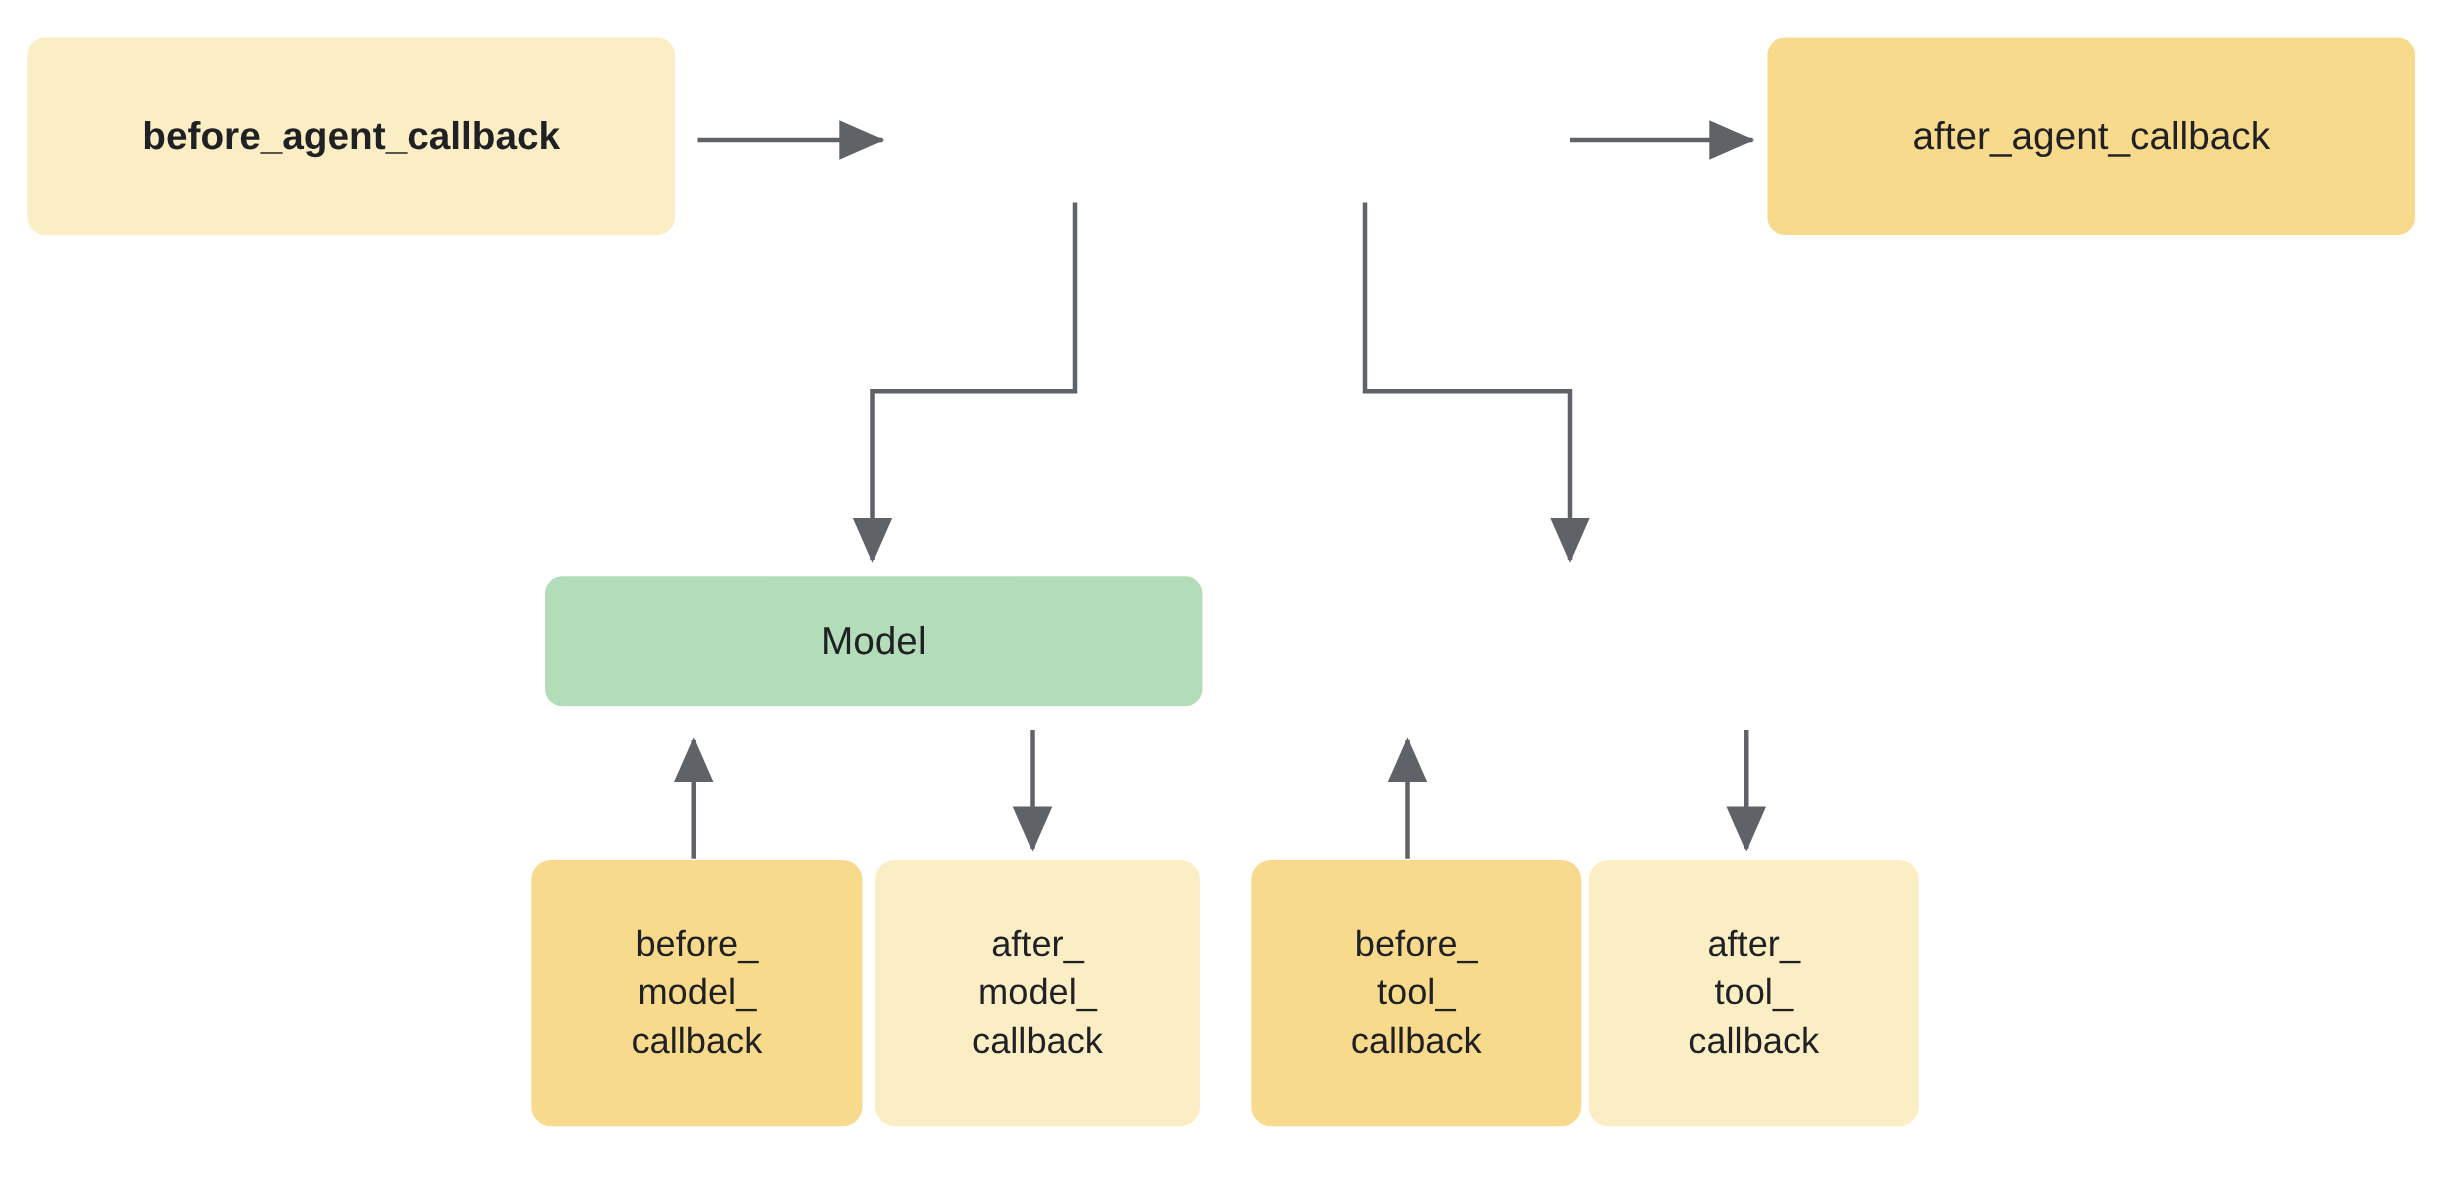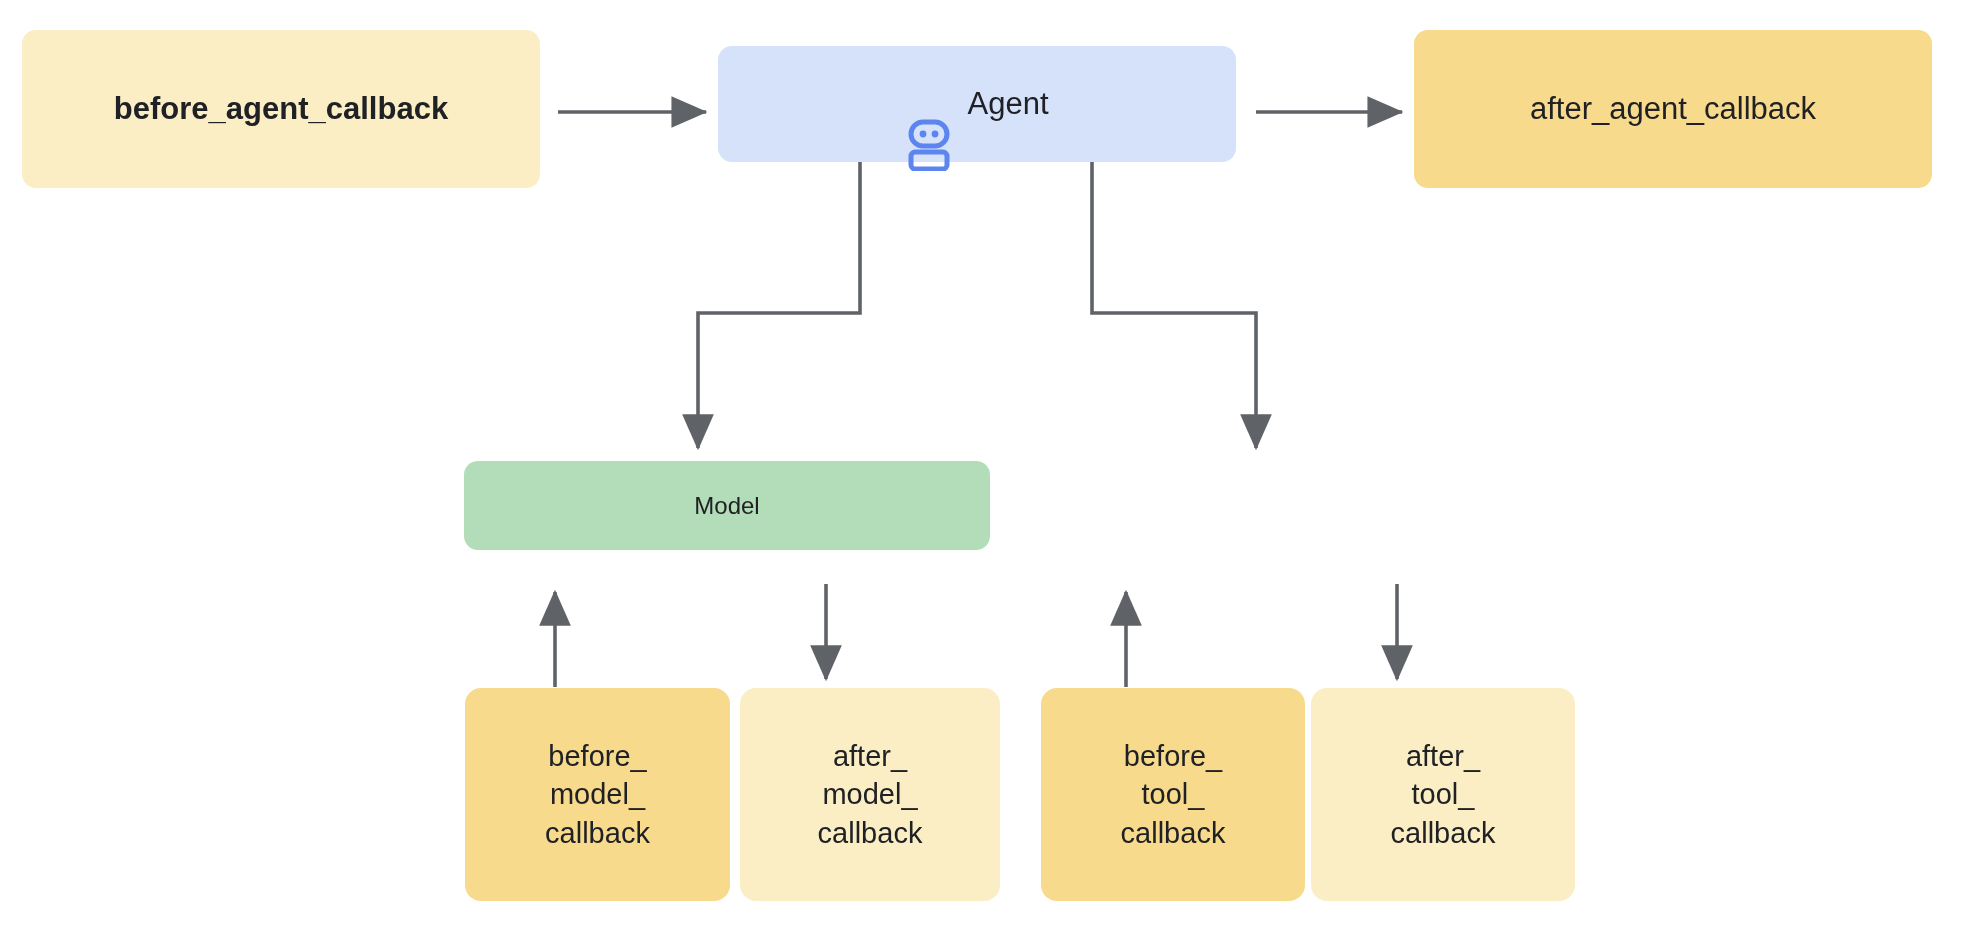--- a/index.html
+++ b/index.html
@@ -54,39 +54,37 @@
     left: 1414px; top: 30px;
     width: 518px; height: 158px;
     background: #f8da8c;
     font-size: 31px;
     text-align: right;
   }
 
   
   #node-model {
     left: 436px; top: 461px;
-    width: 526px; height: 89px;
+    width: 526px; height: 104px;
     background: #b3ddb8;
-    font-size: 24px;
-    margin-left: 28px;
+    font-size: 31px;
   }
   #node-tools {
     left: 1007px; top: 461px;
     width: 526px; height: 123px;
     background: #eeaca5;
     font-size: 31px;
   }
 
   
   .node-cb {
     top: 688px;
     height: 213px;
     font-size: 29px;
     border-radius: 16px;
-    margin-left: 40px;
   }
   #node-before-model-callback { left: 425px;  width: 265px; background: #f8da8c; }
   #node-after-model-callback  { left: 700px;  width: 260px; background: #fbeec5; }
   #node-before-tool-callback  { left: 1001px; width: 264px; background: #f8da8c; }
   #node-after-tool-callback   { left: 1271px; width: 264px; background: #fbeec5; }
 
   
   .robot-icon {
     display: inline-block;
     width: 48px;
@@ -151,31 +149,20 @@
 
     <g>
       <line x1="1397" y1="584" x2="1397" y2="679" stroke="#5f6368" stroke-width="3.6" marker-end="url(#arrow-d)"></line>
     </g>
   </svg>
 
   <div class="node" id="node-before-agent-callback">
     <span class="node-label">before_agent_callback</span>
   </div>
 
-  <div class="node" id="node-agent">
-    <span class="robot-icon">
-      <svg viewBox="0 0 48 52" width="48" height="52" xmlns="http://www.w3.org/2000/svg">
-        <rect x="6" y="3" width="36" height="24" rx="12" ry="12" fill="none" stroke="#5c85f0" stroke-width="5"></rect>
-        <circle cx="18" cy="15" r="3.4" fill="#5c85f0"></circle>
-        <circle cx="30" cy="15" r="3.4" fill="#5c85f0"></circle>
-        <rect x="6" y="33" width="36" height="17" rx="4" ry="4" fill="none" stroke="#5c85f0" stroke-width="5"></rect>
-      </svg>
-    </span>
-    <span class="node-label">Agent</span>
-  </div>
 
   <div class="node" id="node-after-agent-callback">
     <span class="node-label">after_agent_callback</span>
   </div>
 
   <div class="node" id="node-model">
     <span class="node-label">Model</span>
   </div>
 
 

